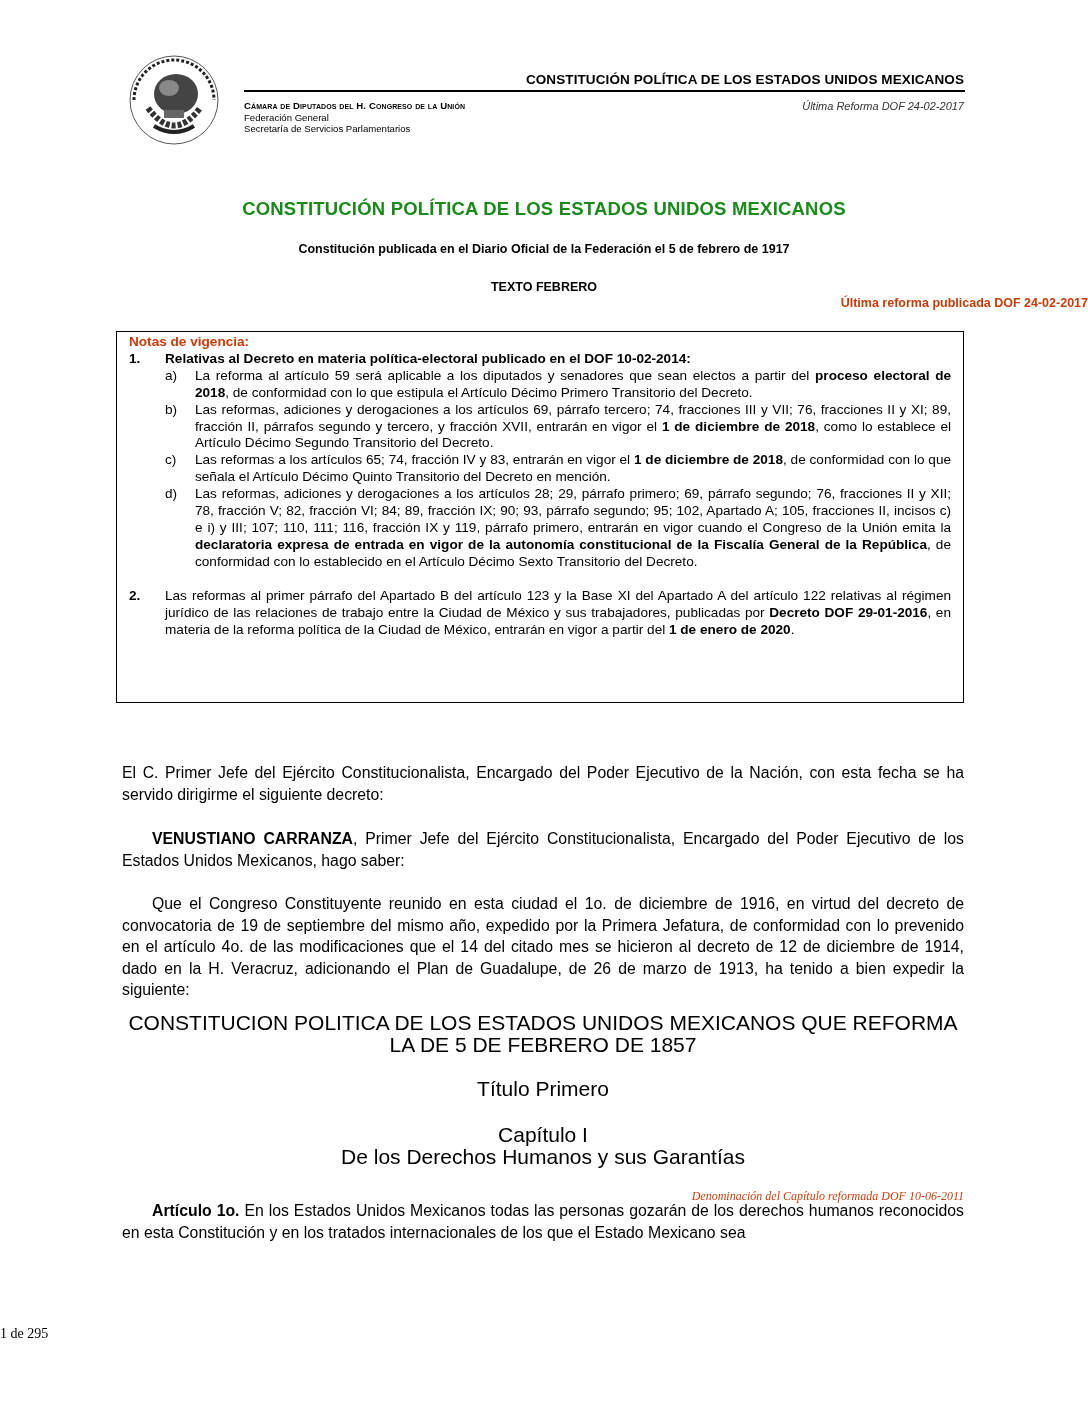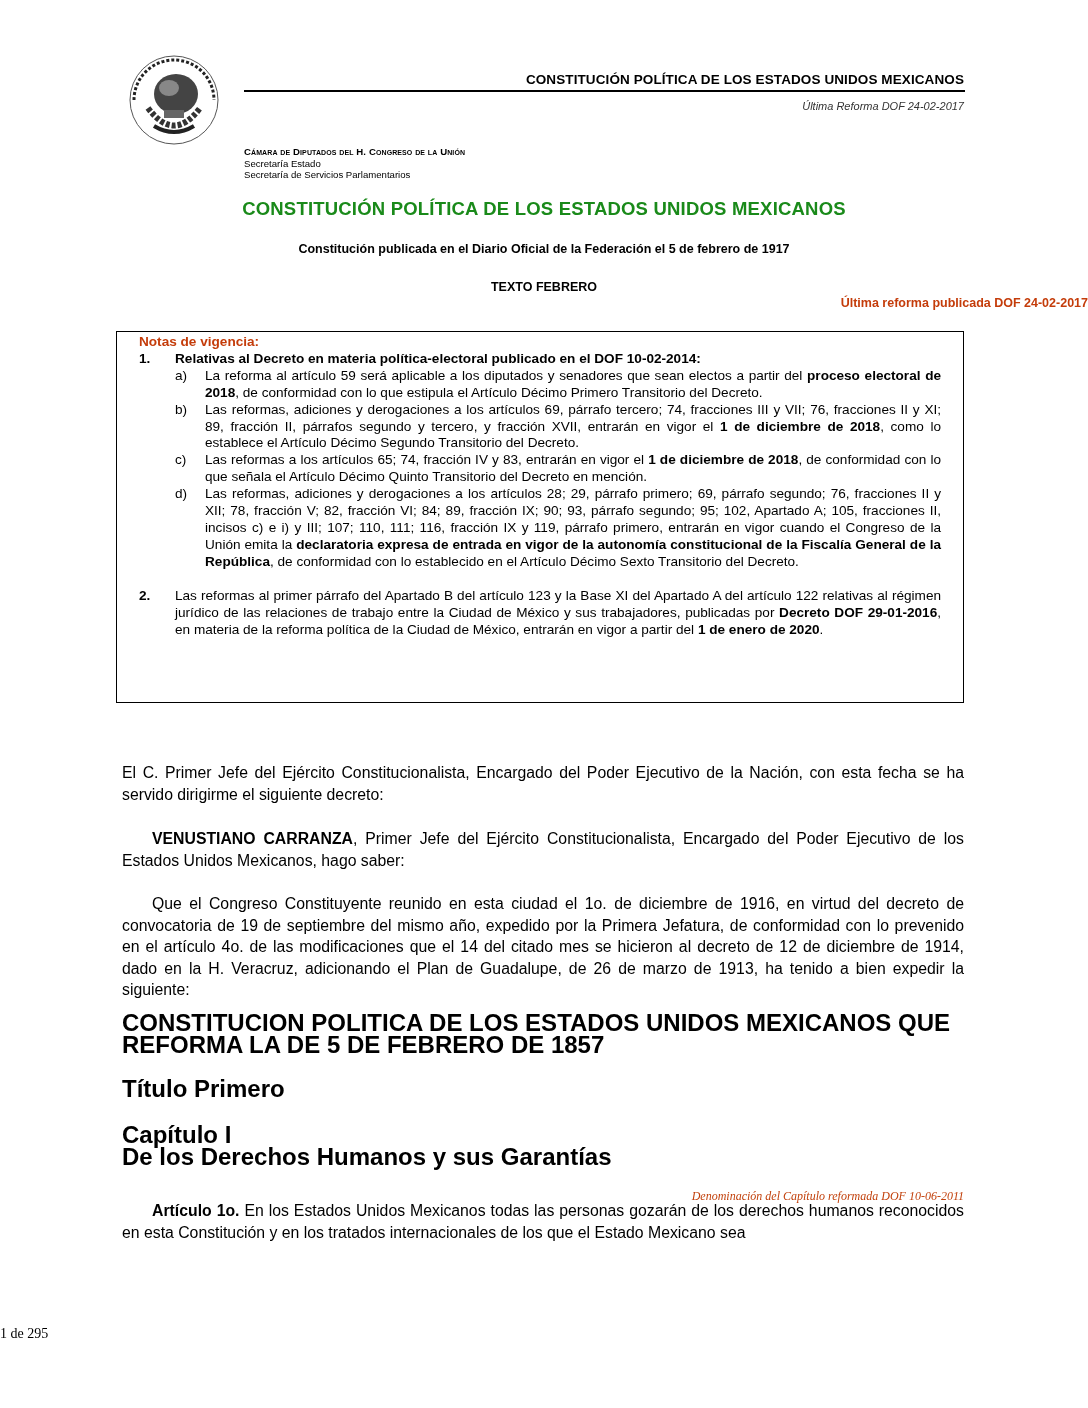--- a/index.html
+++ b/index.html
@@ -4,43 +4,43 @@
   <style>
     html, body { margin: 0; padding: 0; background: #ffffff; }
     body { width: 1088px; height: 1408px; position: relative; overflow: hidden; font-family: "Liberation Sans", sans-serif; color: #000; }
     .page { position: absolute; left: 0; top: 0; width: 1088px; height: 1000px; }
 
     
     .seal { position: absolute; left: 124px; top: 48px; width: 100px; height: 104px; }
     .hdr-title { position: absolute; left: 244px; top: 72px; width: 720px; text-align: right; font-weight: bold; font-size: 13.5px; letter-spacing: 0.1px; }
     .hdr-rule { position: absolute; left: 244px; top: 90px; width: 721px; height: 2px; background: #000; }
     .hdr-left { position: absolute; left: 244px; top: 100px; font-size: 9.6px; line-height: 11.5px; }
-    .hdr-left .sc { font-weight: bold; font-variant: small-caps; letter-spacing: 0.1px; margin-top: 46px; }
+    .hdr-left .sc { font-weight: bold; font-variant: small-caps; letter-spacing: 0.1px; }
     .hdr-right { position: absolute; right: 124px; top: 100px; font-size: 11px; font-style: italic; color: #333; }
 
     
     .main-title { position: absolute; left: 0; top: 198px; width: 1088px; text-align: center; color: #1a8a1a; font-weight: bold; font-size: 18.5px; letter-spacing: 0.2px; }
     .published { position: absolute; left: 0; top: 242px; width: 1088px; text-align: center; font-weight: bold; font-size: 12.5px; }
     .vigente { position: absolute; left: 0; top: 280px; width: 1088px; text-align: center; font-weight: bold; font-size: 12.5px; }
     .ultima { position: absolute; left: 0; top: 296px; width: 1088px; text-align: right; font-weight: bold; font-size: 12.5px; color: #c43c0a; }
 
     
-    .notes { position: absolute; left: 116px; top: 331px; width: 848px; height: 372px; border: 1px solid #000; box-sizing: border-box; padding: 2px 22px; font-size: 13.6px; line-height: 16.9px; }
+    .notes { position: absolute; left: 116px; top: 331px; width: 848px; height: 372px; border: 1px solid #000; box-sizing: border-box; padding: 2px 12px; font-size: 13.6px; line-height: 16.9px; }
     .notes-head { color: #c43c0a; font-weight: bold; }
     .n-item { position: relative; padding-left: 36px; text-align: justify; }
     .n-item .num { position: absolute; left: 0; top: 0; font-weight: bold; }
     .n-sub { position: relative; padding-left: 30px; text-align: justify; }
     .n-sub .lbl { position: absolute; left: 0; top: 0; }
     .gap { height: 17px; }
     b { font-weight: bold; }
 
     
     .body { position: absolute; left: 122px; width: 842px; font-size: 15.8px; line-height: 21.5px; text-align: justify; }
     .indent { text-indent: 30px; }
-    .ctitle { position: absolute; left: 122px; width: 842px; text-align: left; font-weight: bold; font-size: 24px; line-height: 22px; }
+    .ctitle { position: absolute; left: 122px; width: 842px; text-align: center; font-weight: normal; font-size: 21px; line-height: 22px; }
     .reform-note { position: absolute; right: 124px; top: 1165px; font-family: "Liberation Serif", serif; font-style: italic; font-size: 12px; color: #c2410c; margin-top: 24px; }
     .pagenum { position: absolute; left: 0; top: 1326px; width: 1088px; text-align: left; font-family: "Liberation Serif", serif; font-size: 14px; }
   </style>
 </head>
 <body>
 
 <div class="page">
 
   <svg class="seal" viewBox="0 0 100 104">
     <circle cx="50" cy="52" r="44" fill="none" stroke="#555" stroke-width="1"></circle>
@@ -49,21 +49,21 @@
     <ellipse cx="45" cy="40" rx="10" ry="8" fill="#888"></ellipse>
     <path d="M24 60 Q50 95 76 60" fill="none" stroke="#333" stroke-width="6" stroke-dasharray="4 2"></path>
     <path d="M30 78 Q50 90 70 78" fill="none" stroke="#222" stroke-width="4"></path>
     <rect x="40" y="62" width="20" height="8" fill="#666"></rect>
   </svg>
 
   <div class="hdr-title">CONSTITUCIÓN POLÍTICA DE LOS ESTADOS UNIDOS MEXICANOS</div>
   <div class="hdr-rule"></div>
   <div class="hdr-left">
     <div class="sc">Cámara de Diputados del H. Congreso de la Unión</div>
-    <div>Secretaría Estado</div>
+    <div>Federación General</div>
     <div>Secretaría de Servicios Parlamentarios</div>
   </div>
   <div class="hdr-right">Última Reforma DOF 24-02-2017</div>
 
   <div class="main-title">CONSTITUCIÓN POLÍTICA DE LOS ESTADOS UNIDOS MEXICANOS</div>
   <div class="published">Constitución publicada en el Diario Oficial de la Federación el 5 de febrero de 1917</div>
   <div class="vigente">TEXTO FEBRERO</div>
   <div class="ultima">Última reforma publicada DOF 24-02-2017</div>
 
   <div class="notes">

